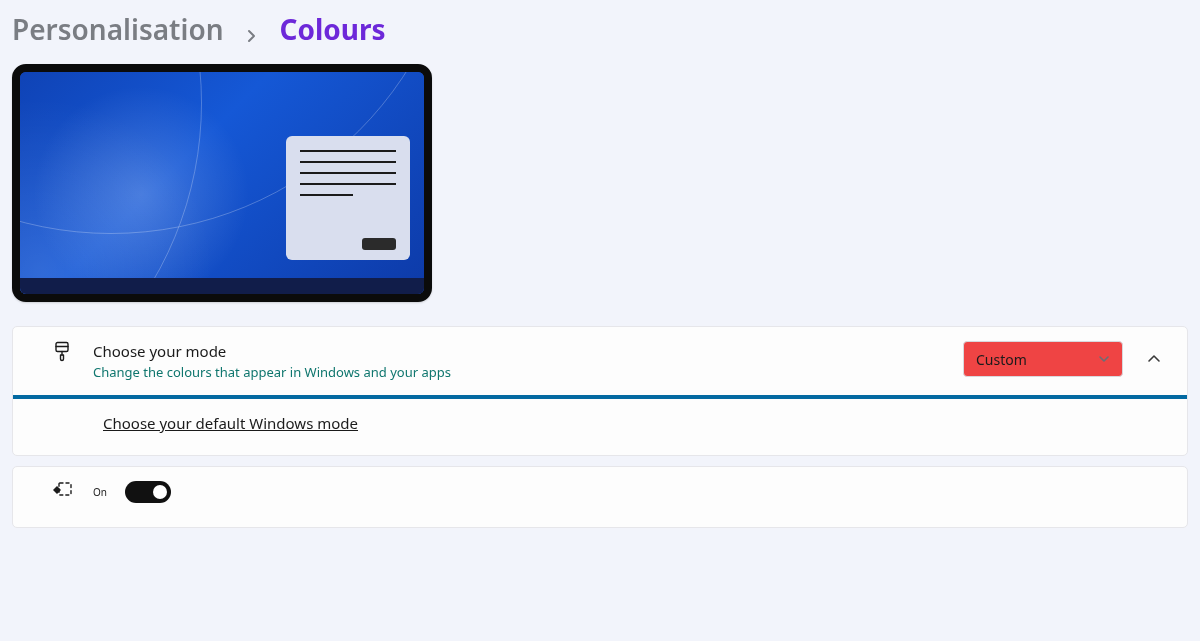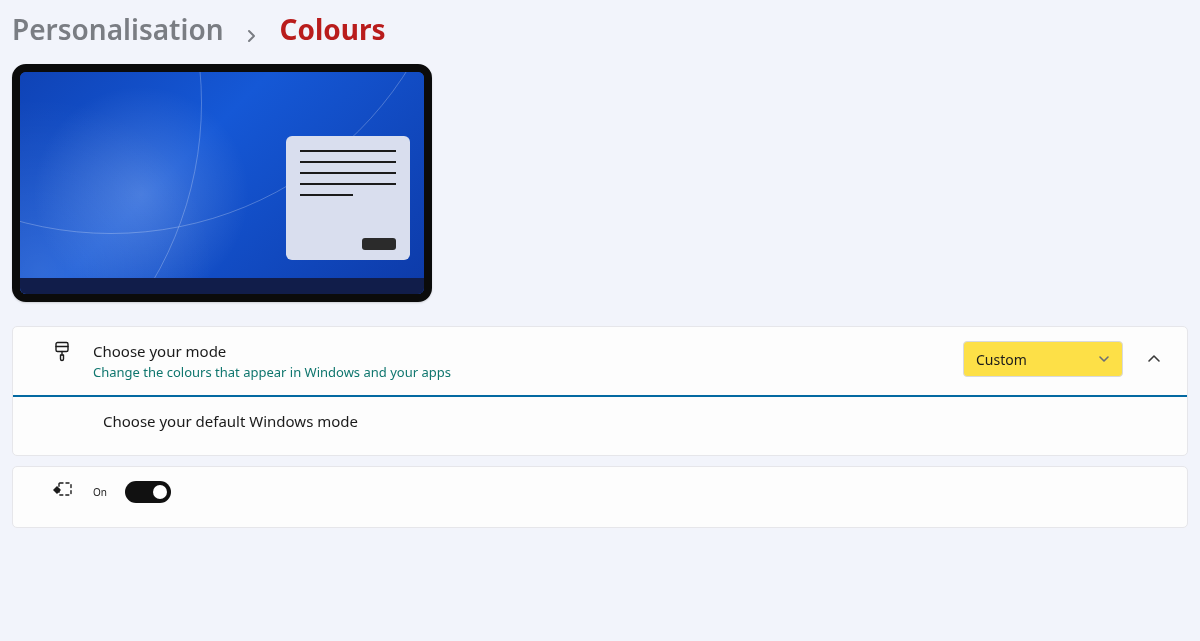--- a/index.html
+++ b/index.html
@@ -26,21 +26,21 @@
     cursor: pointer;
   }
   .breadcrumb .chev {
     font-size: 18px;
     color: #7a7d83;
     font-weight: 600;
   }
   .breadcrumb .crumb-current {
     font-size: 28px;
     font-weight: 700;
-    color: #b91c1c;
+    color: #6d28d9;
   }
 
   
   .preview {
     width: 420px;
     height: 238px;
     border: 8px solid #0b0b0b;
     border-radius: 14px;
     overflow: hidden;
     background: #1f4db1;
@@ -105,21 +105,21 @@
     border-radius: 5px;
     overflow: hidden;
   }
   .row {
     display: flex;
     align-items: flex-start;
     padding: 14px 20px 14px 40px;
     min-height: 60px;
     gap: 16px;
   }
-  .row + .row.sub { border-top: 2px solid #0369a1; }
+  .row + .row.sub { border-top: 4px solid #0369a1; text-decoration: underline; }
   .row .icon-slot {
     width: 30px;
     display: flex;
     align-items: center;
     justify-content: center;
     flex: 0 0 30px;
     margin-left: -6px;
   }
   .row .labels { flex: 1 1 auto; min-width: 0; }
   .row .title {
@@ -132,21 +132,21 @@
     margin-top: 2px;
   }
   .row.sub { padding-left: 90px; }
   .row .controls {
     display: flex;
     align-items: center;
     gap: 18px;
   }
 
   .dropdown {
-    background: #fde047;
+    background: #ef4444;
     border: 1px solid #d8d9dd;
     border-radius: 4px;
     height: 36px;
     min-width: 160px;
     display: flex;
     align-items: center;
     justify-content: space-between;
     padding: 0 12px;
     font-size: 14px;
     color: #1b1b1b;

